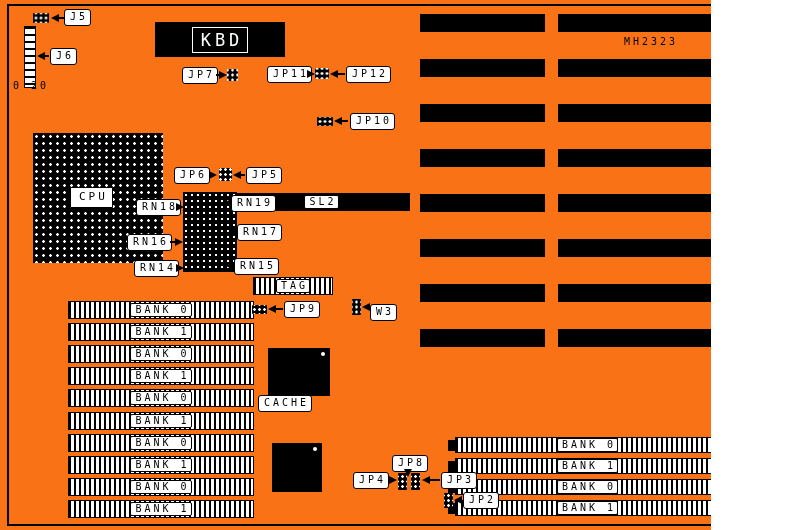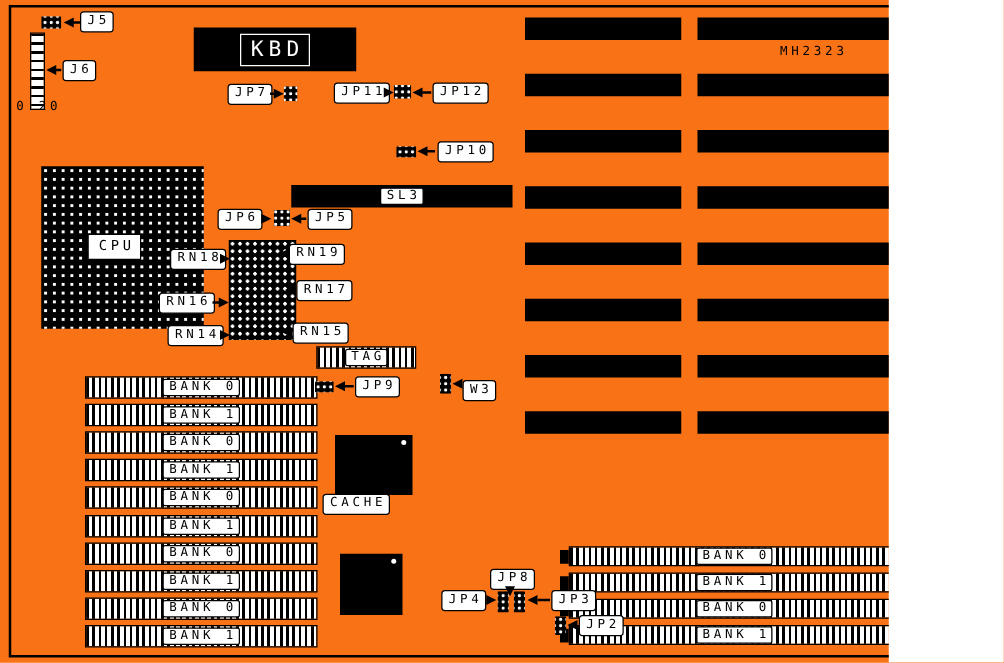--- a/index.html
+++ b/index.html
@@ -88,22 +88,22 @@
   <div class="bar" style="left:558px;top:194px;width:197px;height:18px"></div>
   <div class="bar" style="left:420px;top:239px;width:125px;height:18px"></div>
   <div class="bar" style="left:558px;top:239px;width:197px;height:18px"></div>
   <div class="bar" style="left:420px;top:284px;width:125px;height:18px"></div>
   <div class="bar" style="left:558px;top:284px;width:197px;height:18px"></div>
   <div class="bar" style="left:420px;top:329px;width:125px;height:18px"></div>
   <div class="bar" style="left:558px;top:329px;width:197px;height:18px"></div>
 
   <div class="smalltext" style="left:624px;top:36px">MH2323</div>
 
-  <div class="bar flexc" style="left:233px;top:148px;width:177px;height:18px">
-    <span class="lbl">SL3</span>
+  <div class="bar flexc" style="left:233px;top:193px;width:177px;height:18px">
+    <span class="lbl">SL2</span>
   </div>
 
   <div class="dotgrid" style="left:33px;top:133px;width:130px;height:130px"></div>
   <div class="lbl cpu-lbl" style="left:70px;top:187px">CPU</div>
 
   <div class="lbl" style="left:174px;top:167px">JP6</div>
   <div class="arr arr-r" style="left:209px;top:171px"></div>
   <div class="conn" style="left:219px;top:168px;width:13px;height:13px"></div>
   <div class="arr arr-l" style="left:233px;top:171px"></div>
   <div class="lead" style="left:240px;top:174px;width:5px;height:2px"></div>

